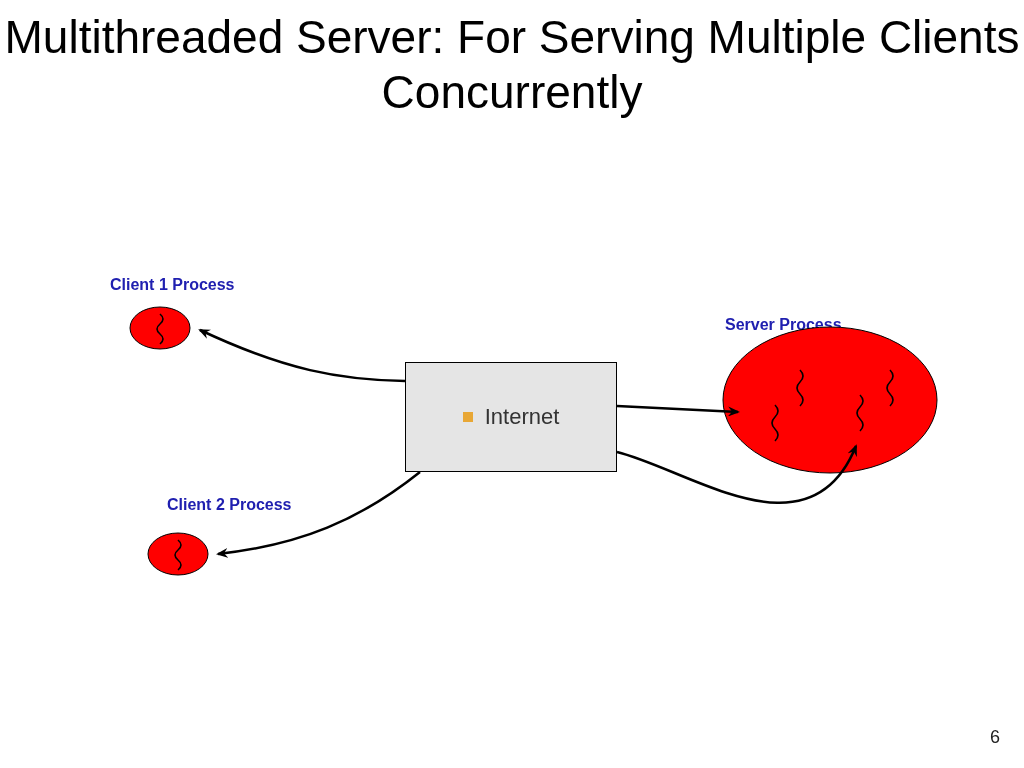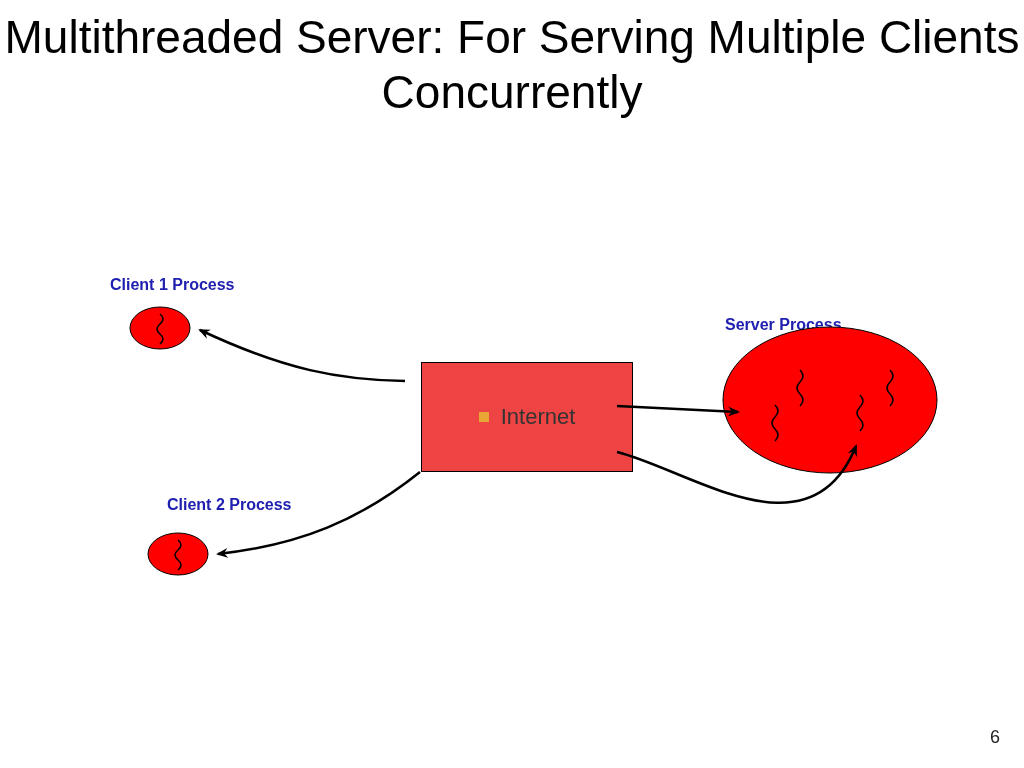--- a/index.html
+++ b/index.html
@@ -32,27 +32,26 @@
   .server-threads-label {
     position: absolute;
     font-weight: bold;
     color: #000000;
     font-size: 16px;
     text-align: center;
     line-height: 1.1;
   }
   .internet-box {
     position: absolute;
-    background: #ef4444;
+    background: #e5e5e5;
     border: 1px solid #000000;
     display: flex;
     align-items: center;
     justify-content: center;
     gap: 12px;
-    margin-left: 16px;
   }
   .internet-bullet {
     width: 10px;
     height: 10px;
     background: #e8a735;
     display: inline-block;
   }
   .internet-text {
     color: #333333;
     font-size: 22px;

